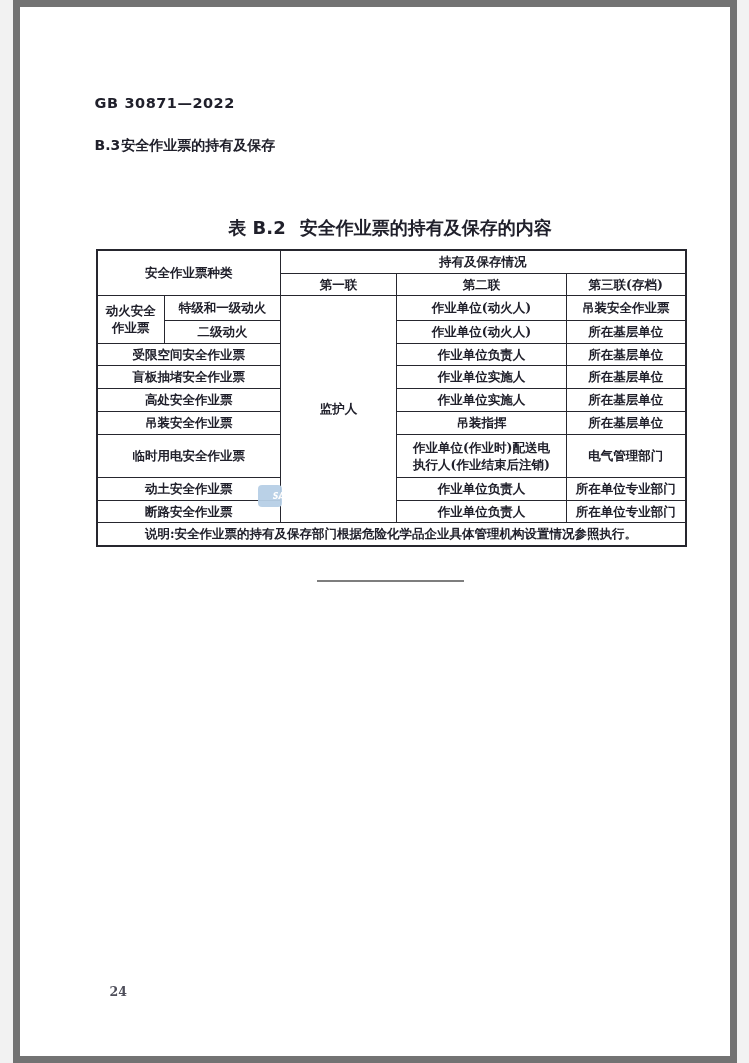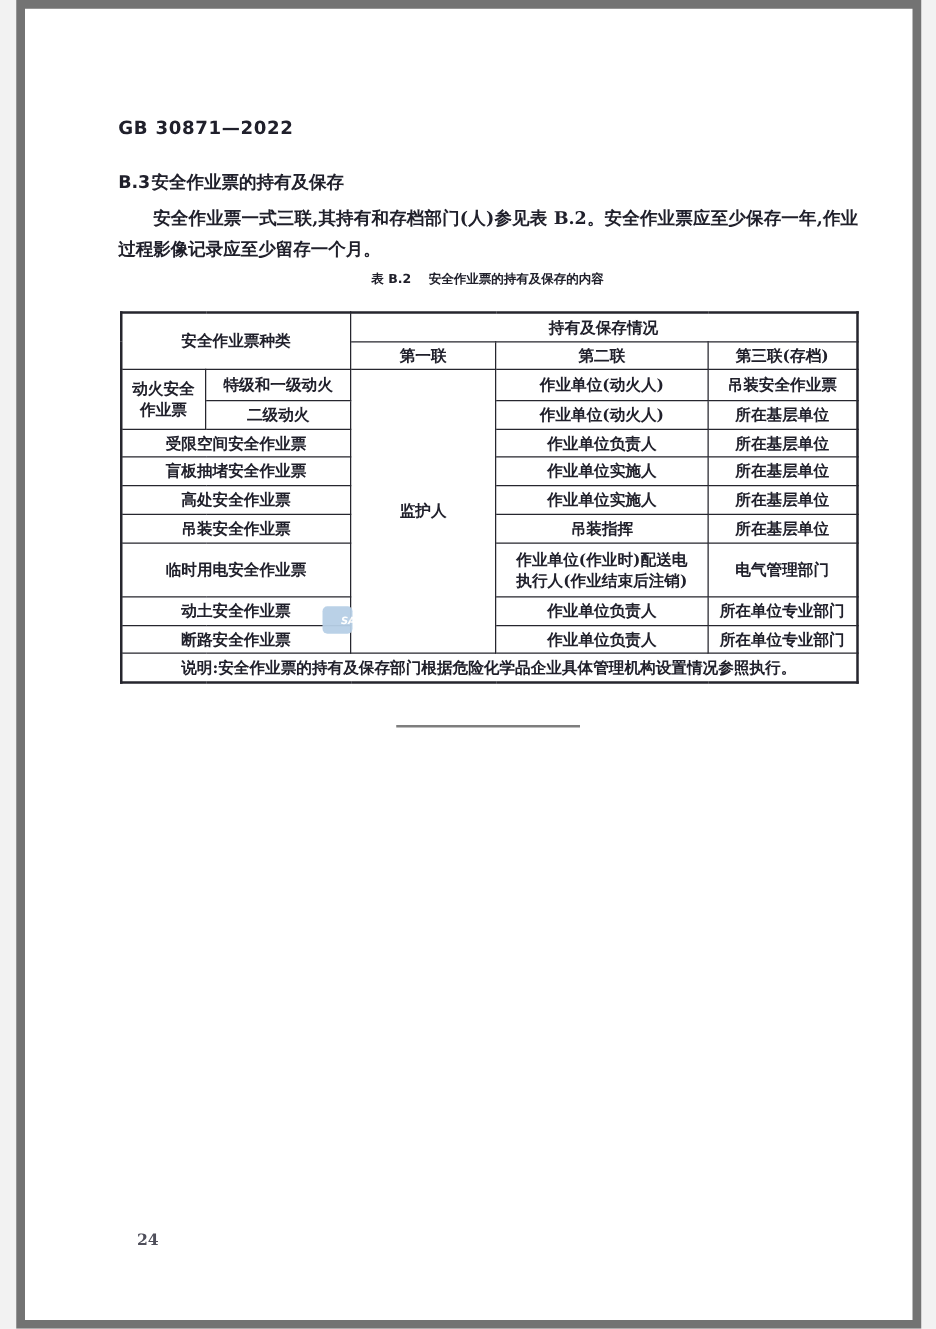--- a/index.html
+++ b/index.html
@@ -31,21 +31,21 @@
     position: absolute; left: 75px; top: 156px; width: 592px;
     font-size: 14px; line-height: 24.5px;
     font-weight: bold;
     text-align: justify;
     text-indent: 2em;
   }
   .table-caption {
     position: absolute; left: 76px; top: 209px; width: 589px;
     text-align: center;
     font-family: "DejaVu Sans", "Liberation Sans", sans-serif;
-    font-size: 10px; font-weight: bold;
+    font-size: 18px; font-weight: bold;
   }
   .table-caption .cap-label { margin-right: 14px; }
   table.permit-table {
     position: absolute; left: 76px; top: 242px; width: 589px;
     border-collapse: collapse; table-layout: fixed;
     font-size: 12.5px; font-weight: bold;
     border: 2px solid #26262e;
   }
   table.permit-table td {
     border: 1px solid #26262e;
@@ -82,21 +82,20 @@
 <div class="page">
 
   <div class="doc-number">
     <span>GB</span><span class="num">30871—2022</span>
   </div>
 
   <div class="section-heading">
     <span class="sec-num">B.3</span><span>安全作业票的持有及保存</span>
   </div>
 
-  <div class="body-paragraph">安全作业票一式三联,其持有和存档部门(人)参见表 B.2。安全作业票应至少保存一年,作业过程影像记录应至少留存一个月。</div>
 
   <div class="table-caption">
     <span class="cap-label">表 B.2</span><span>安全作业票的持有及保存的内容</span>
   </div>
 
   <table class="permit-table">
     <colgroup>
       <col style="width:68px">
         <col style="width:116px">
         <col style="width:116px">

